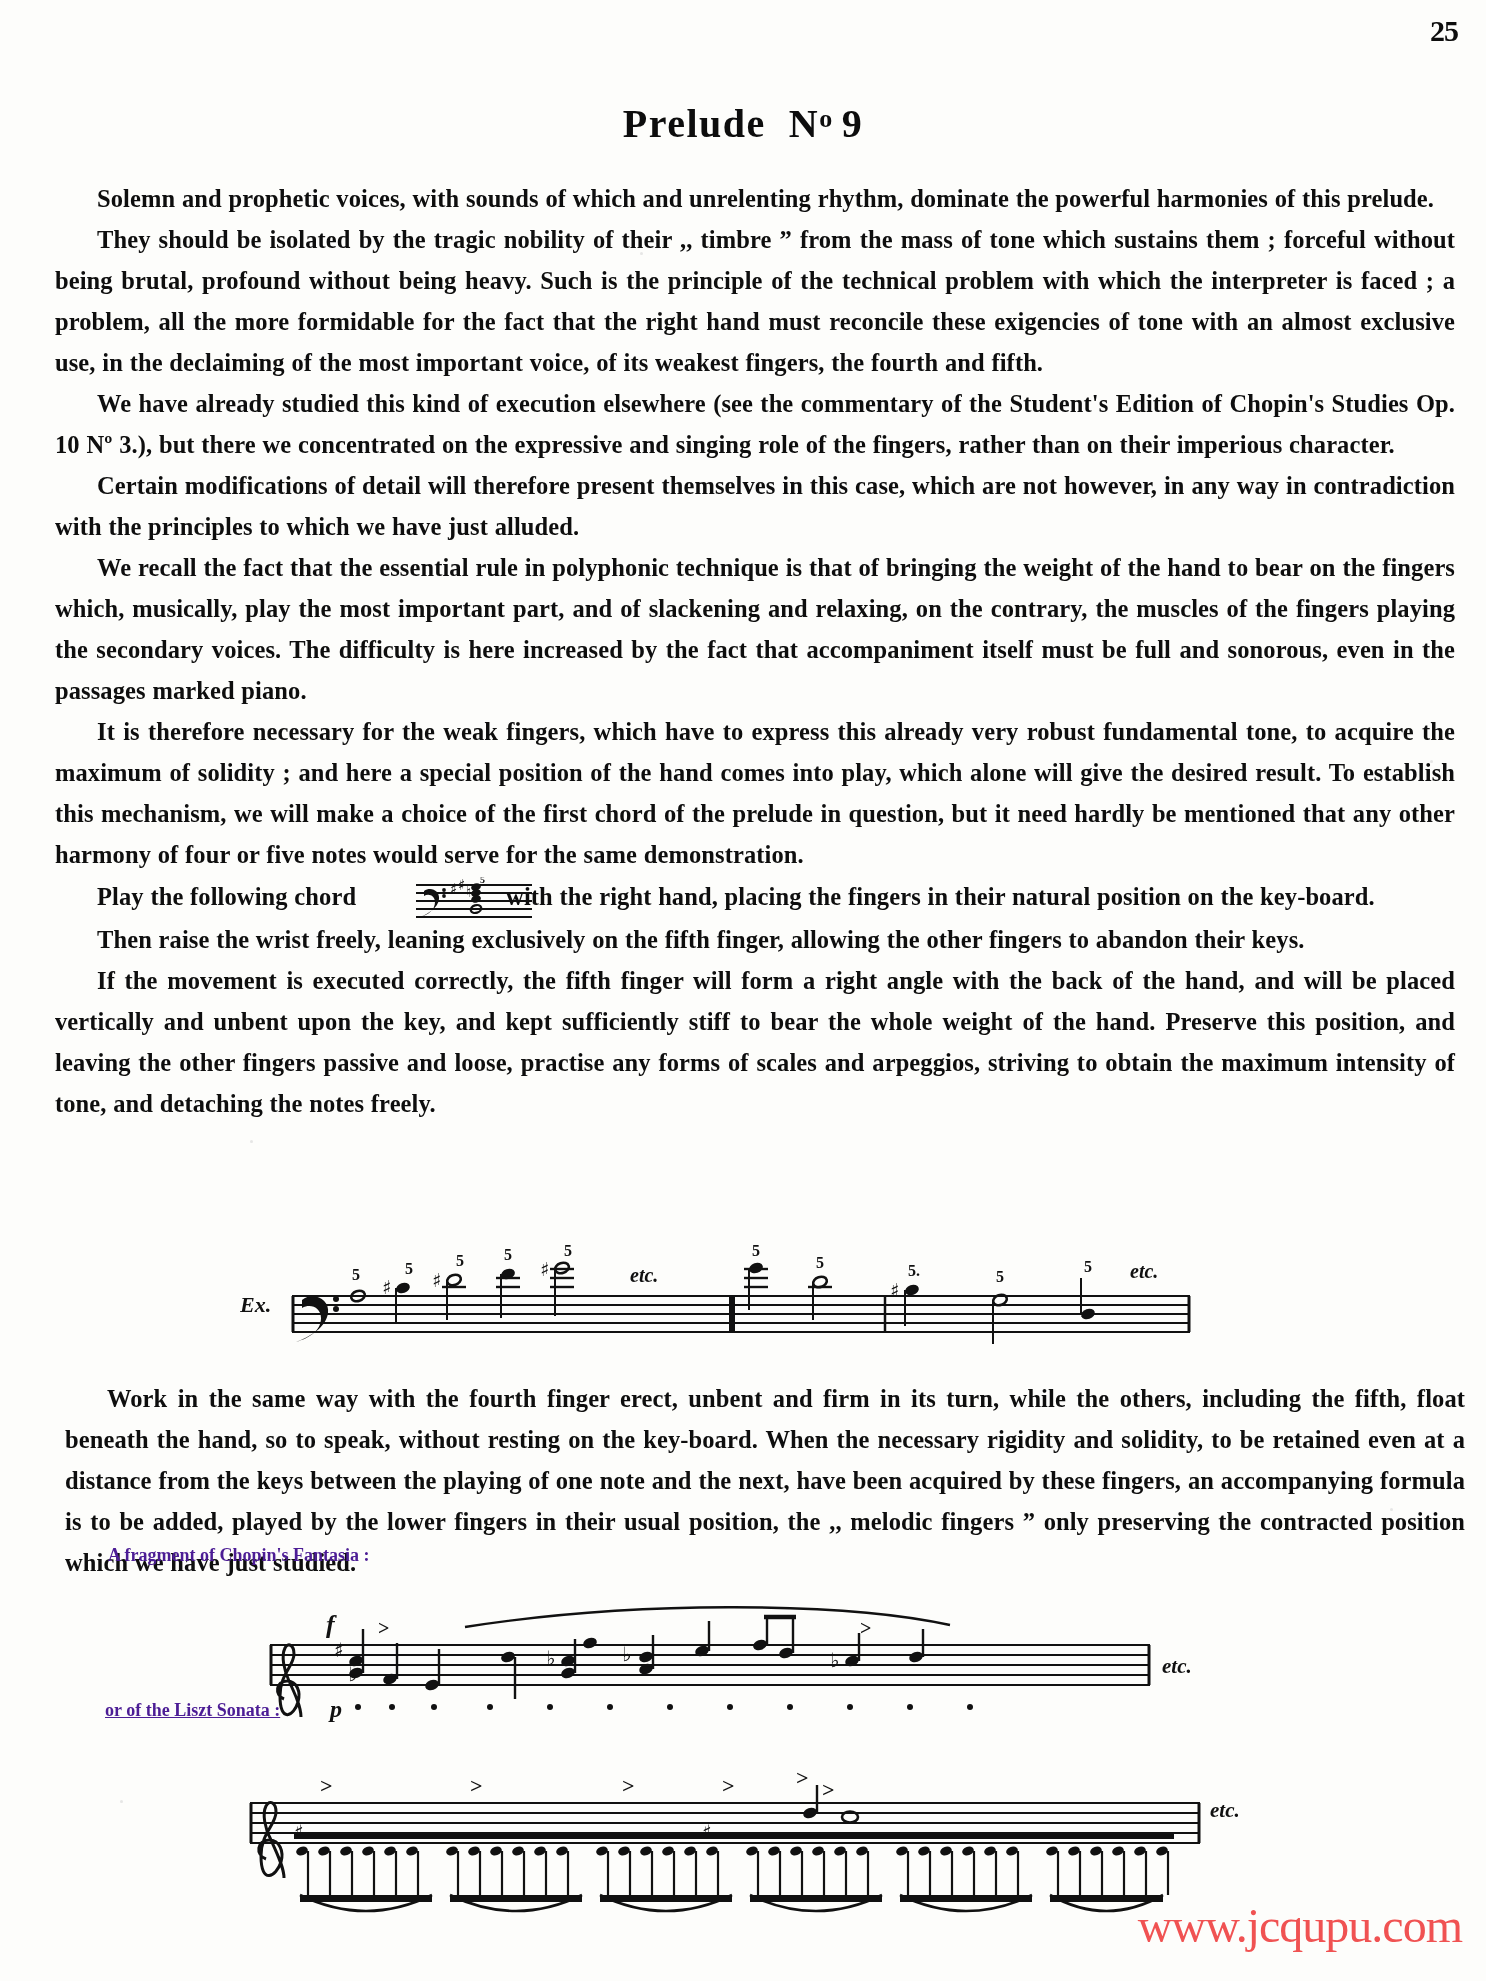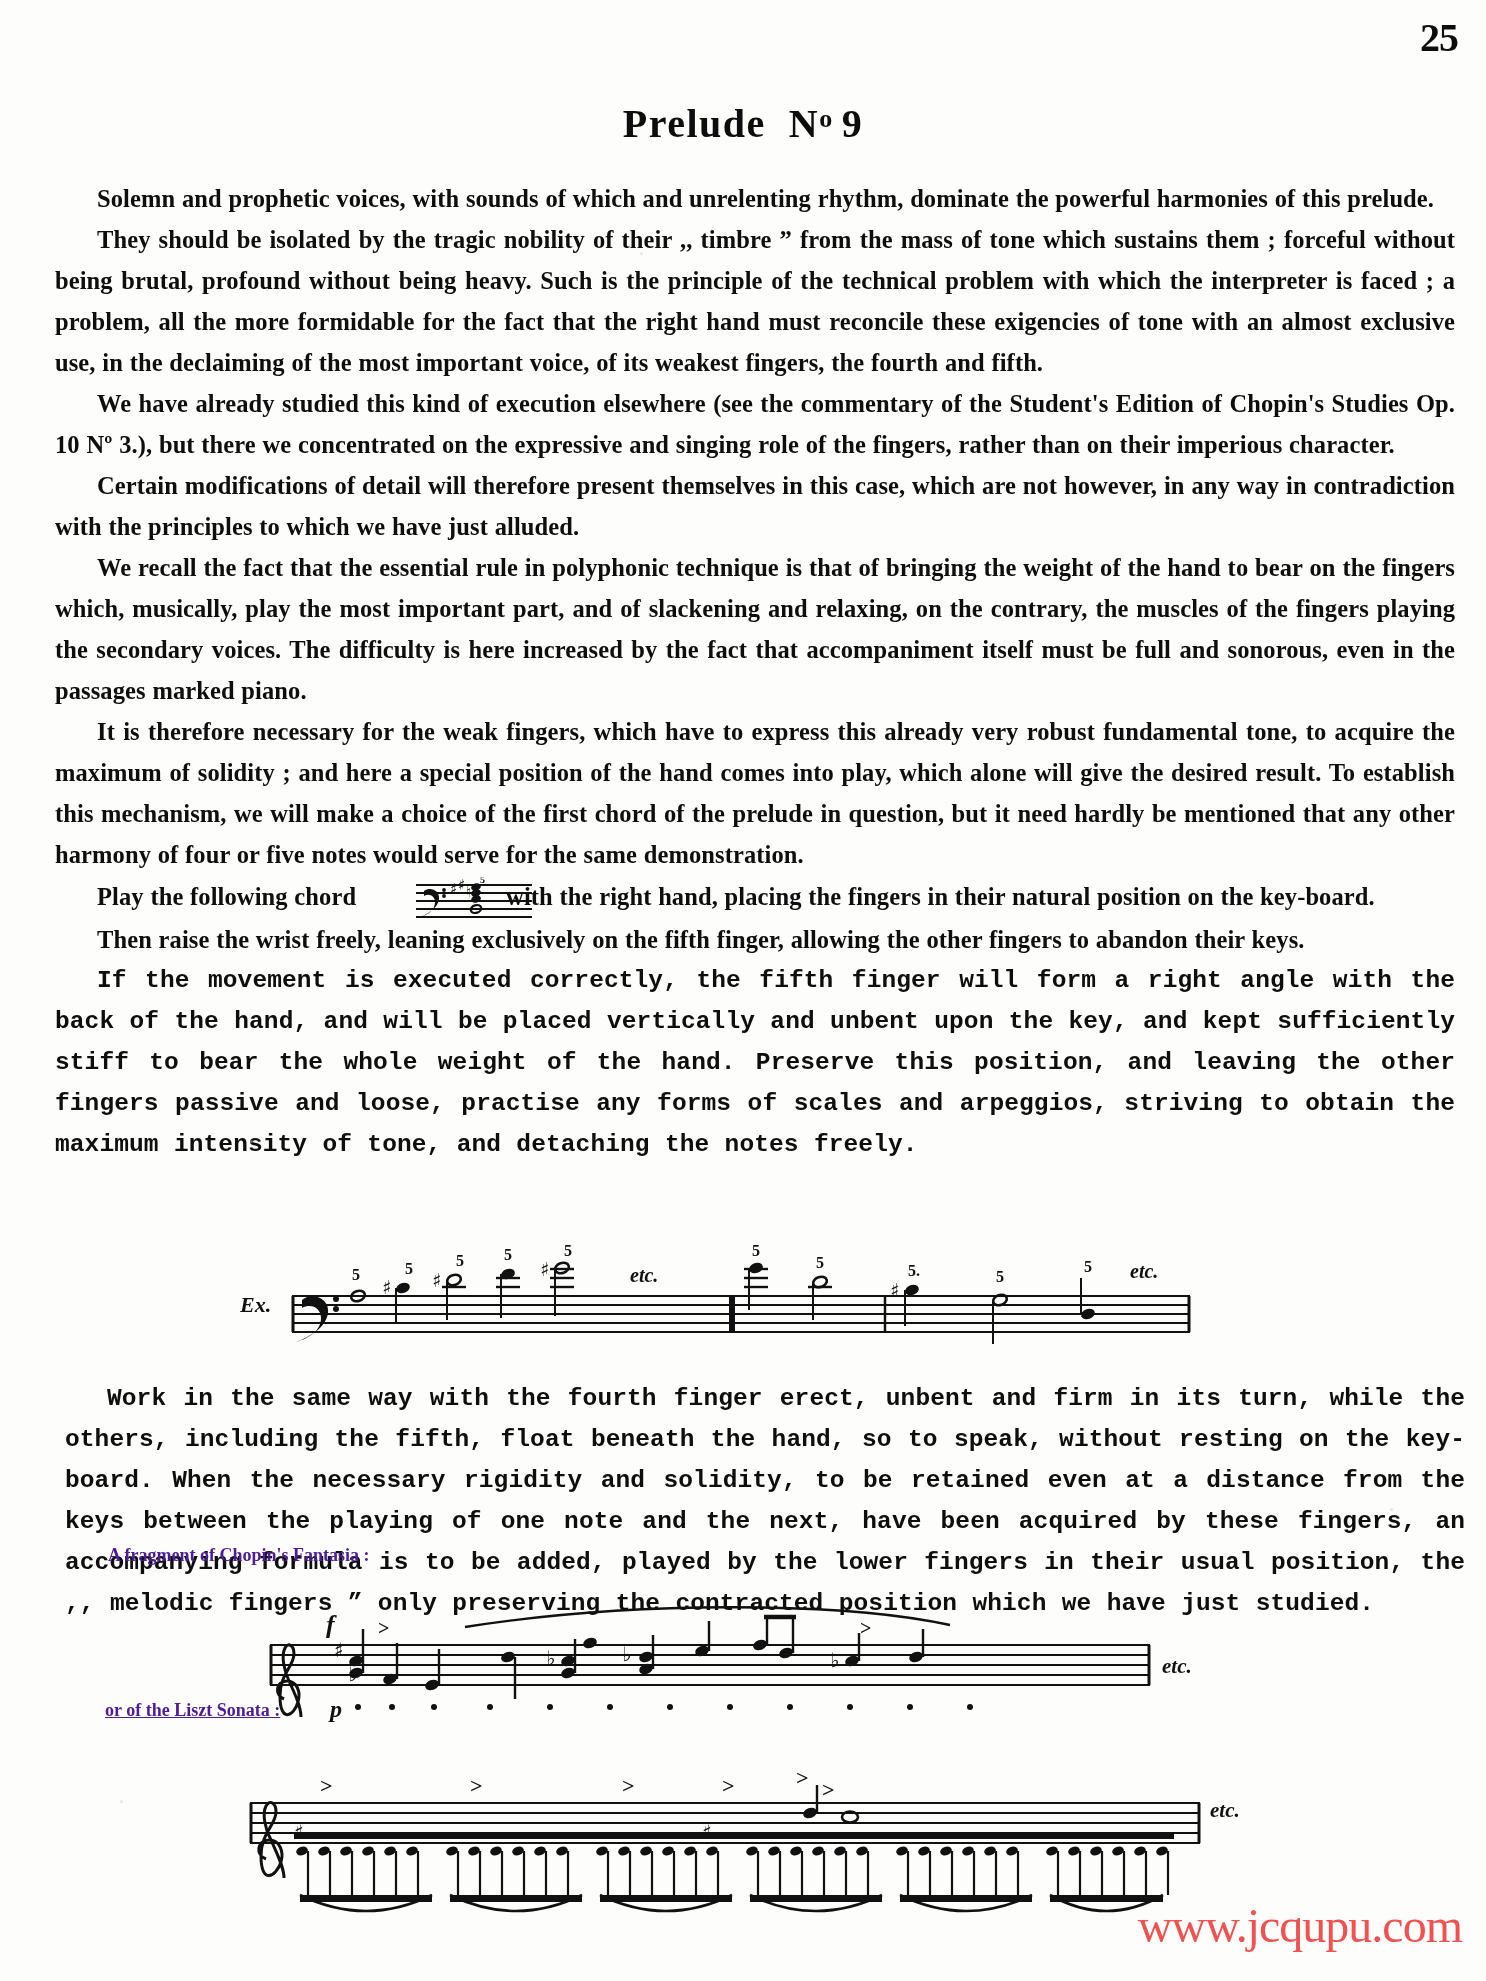--- a/index.html
+++ b/index.html
@@ -20,21 +20,21 @@
     overflow: hidden;
   }
 
   
   .page-number {
     position: absolute;
     top: 14px;
     right: 28px;
     font-family: "Liberation Serif", serif;
     font-weight: bold;
-    font-size: 40px;
+    font-size: 30px;
     letter-spacing: -1px;
     color: #0d0d0d;
   }
 
   
   .title {
     position: absolute;
     top: 100px;
     left: 0;
     width: 1486px;
@@ -63,21 +63,21 @@
     text-indent: 42px;
     text-align: justify;
     font-family: "Liberation Serif", "DejaVu Serif", serif;
     font-weight: bold;
     font-size: 24.5px;
     line-height: 41px;
     color: #0e0e0e;
     letter-spacing: 0.1px;
     word-spacing: 0.5px;
   }
-  p.para:last-child { margin-bottom: 0; font-family: Liberation Mono, monospace; }
+  p.para:last-child { margin-bottom: 0; }
 
   
   .inline-chord {
     display: inline-block;
     vertical-align: -14px;
     width: 120px;
     height: 44px;
     margin: 0 14px 0 16px;
     position: relative;
     top: 2px;

